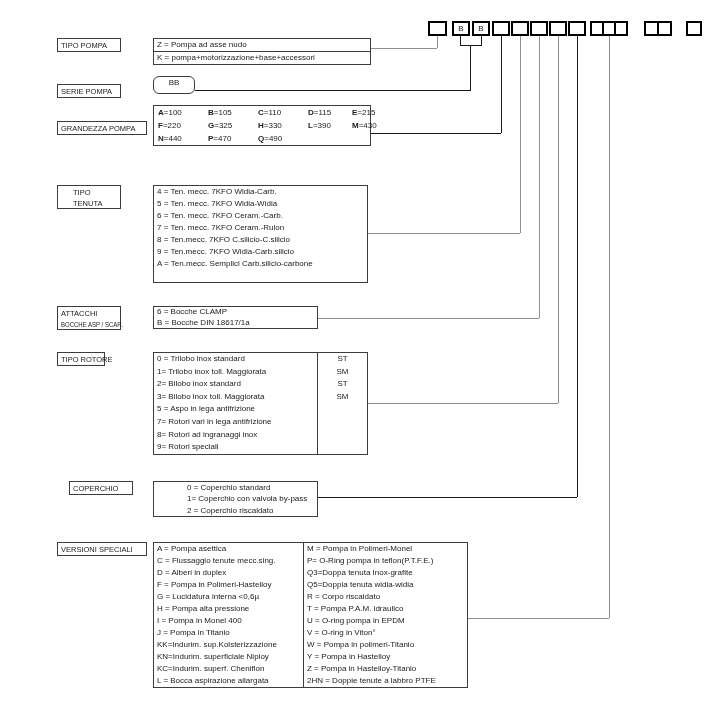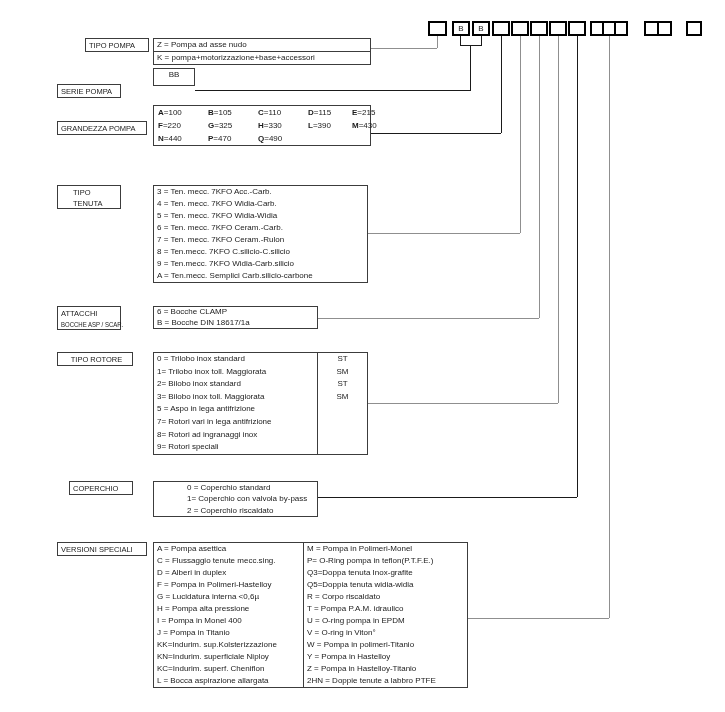--- a/index.html
+++ b/index.html
@@ -80,28 +80,28 @@
 
   <div class="hl gray" style="left:368px;top:403px;width:190px;"></div>
   <div class="vl gray" style="left:558px;top:36px;height:367px;"></div>
 
   <div class="hl dark" style="left:318px;top:497px;width:259px;"></div>
   <div class="vl dark" style="left:577px;top:36px;height:461px;"></div>
 
   <div class="hl gray" style="left:468px;top:618px;width:141px;"></div>
   <div class="vl gray" style="left:609px;top:36px;height:582px;"></div>
 
-  <div class="sbox lbl" style="left:57px;top:38px;width:64px;height:14px;margin-left:28px;">TIPO POMPA</div>
+  <div class="sbox lbl" style="left:57px;top:38px;width:64px;height:14px;">TIPO POMPA</div>
   <div class="sbox" style="left:153px;top:38px;width:218px;height:27px;">
     <div class="row r12 divider-bottom">Z = Pompa ad asse nudo</div>
     <div class="row r12">K = pompa+motorizzazione+base+accessori</div>
   </div>
 
   <div class="sbox lbl" style="left:57px;top:84px;width:64px;height:14px;">SERIE POMPA</div>
-  <div class="sbox" style="left:153px;top:68px;width:42px;height:18px;text-align:center;line-height:12px;">BB</div>
+  <div class="sbox" style="left:153px;top:76px;width:42px;height:18px;text-align:center;line-height:12px;border-radius:6px;">BB</div>
 
   <div class="sbox lbl" style="left:57px;top:121px;width:90px;height:14px;">GRANDEZZA POMPA</div>
   <div class="sbox ggrid" style="left:153px;top:105px;width:218px;height:41px;">
     <div class="gcell"><b>A</b><span>=100</span></div>
     <div class="gcell"><b>B</b><span>=105</span></div>
     <div class="gcell"><b>C</b><span>=110</span></div>
     <div class="gcell"><b>D</b><span>=115</span></div>
     <div class="gcell"><b>E</b><span>=215</span></div>
     <div class="gcell"><b>F</b><span>=220</span></div>
     <div class="gcell"><b>G</b><span>=325</span></div>
@@ -111,40 +111,39 @@
     <div class="gcell"><b>N</b><span>=440</span></div>
     <div class="gcell"><b>P</b><span>=470</span></div>
     <div class="gcell"><b>Q</b><span>=490</span></div>
   </div>
 
   <div class="sbox" style="left:57px;top:185px;width:64px;height:24px;padding:1px 0 0 15px;">
     <div class="lbl2">TIPO</div>
     <div class="lbl2">TENUTA</div>
   </div>
   <div class="sbox" style="left:153px;top:185px;width:215px;height:98px;">
-    <div class="row r12">3 = Ten. mecc. 7KFO Acc.-Carb.</div>
     <div class="row r12">4 = Ten. mecc. 7KFO Widia-Carb.</div>
     <div class="row r12">5 = Ten. mecc. 7KFO Widia-Widia</div>
     <div class="row r12">6 = Ten. mecc. 7KFO Ceram.-Carb.</div>
     <div class="row r12">7 = Ten. mecc. 7KFO Ceram.-Rulon</div>
     <div class="row r12">8 = Ten.mecc. 7KFO C.silicio-C.silicio</div>
     <div class="row r12">9 = Ten.mecc. 7KFO Widia-Carb.silicio</div>
     <div class="row r12">A = Ten.mecc. Semplici Carb.silicio-carbone</div>
   </div>
 
   <div class="sbox" style="left:57px;top:306px;width:64px;height:24px;padding:1px 0 0 3px;">
     <div class="lbl2">ATTACCHI</div>
     <div class="lbl2"><span class="squeeze">BOCCHE ASP / SCAR.</span></div>
   </div>
   <div class="sbox" style="left:153px;top:306px;width:165px;height:23px;">
     <div class="row r105">6 = Bocche CLAMP</div>
     <div class="row r105">B = Bocche DIN 18617/1a</div>
   </div>
 
-  <div class="sbox lbl" style="left:57px;top:352px;width:76px;height:14px;text-align:center;">TIPO ROTORE</div>
+  <div class="sbox lbl" style="left:57px;top:352px;width:48px;height:14px;text-align:center;">TIPO ROTORE</div>
   <div class="sbox" style="left:153px;top:352px;width:215px;height:103px;">
     <div class="rtrow r126">
       <span class="rt-text">0 = Trilobo inox standard</span>
       <span class="rt-tag">ST</span>
     </div>
     <div class="rtrow r126">
       <span class="rt-text">1= Trilobo inox toll. Maggiorata</span>
       <span class="rt-tag">SM</span>
     </div>
     <div class="rtrow r126">

